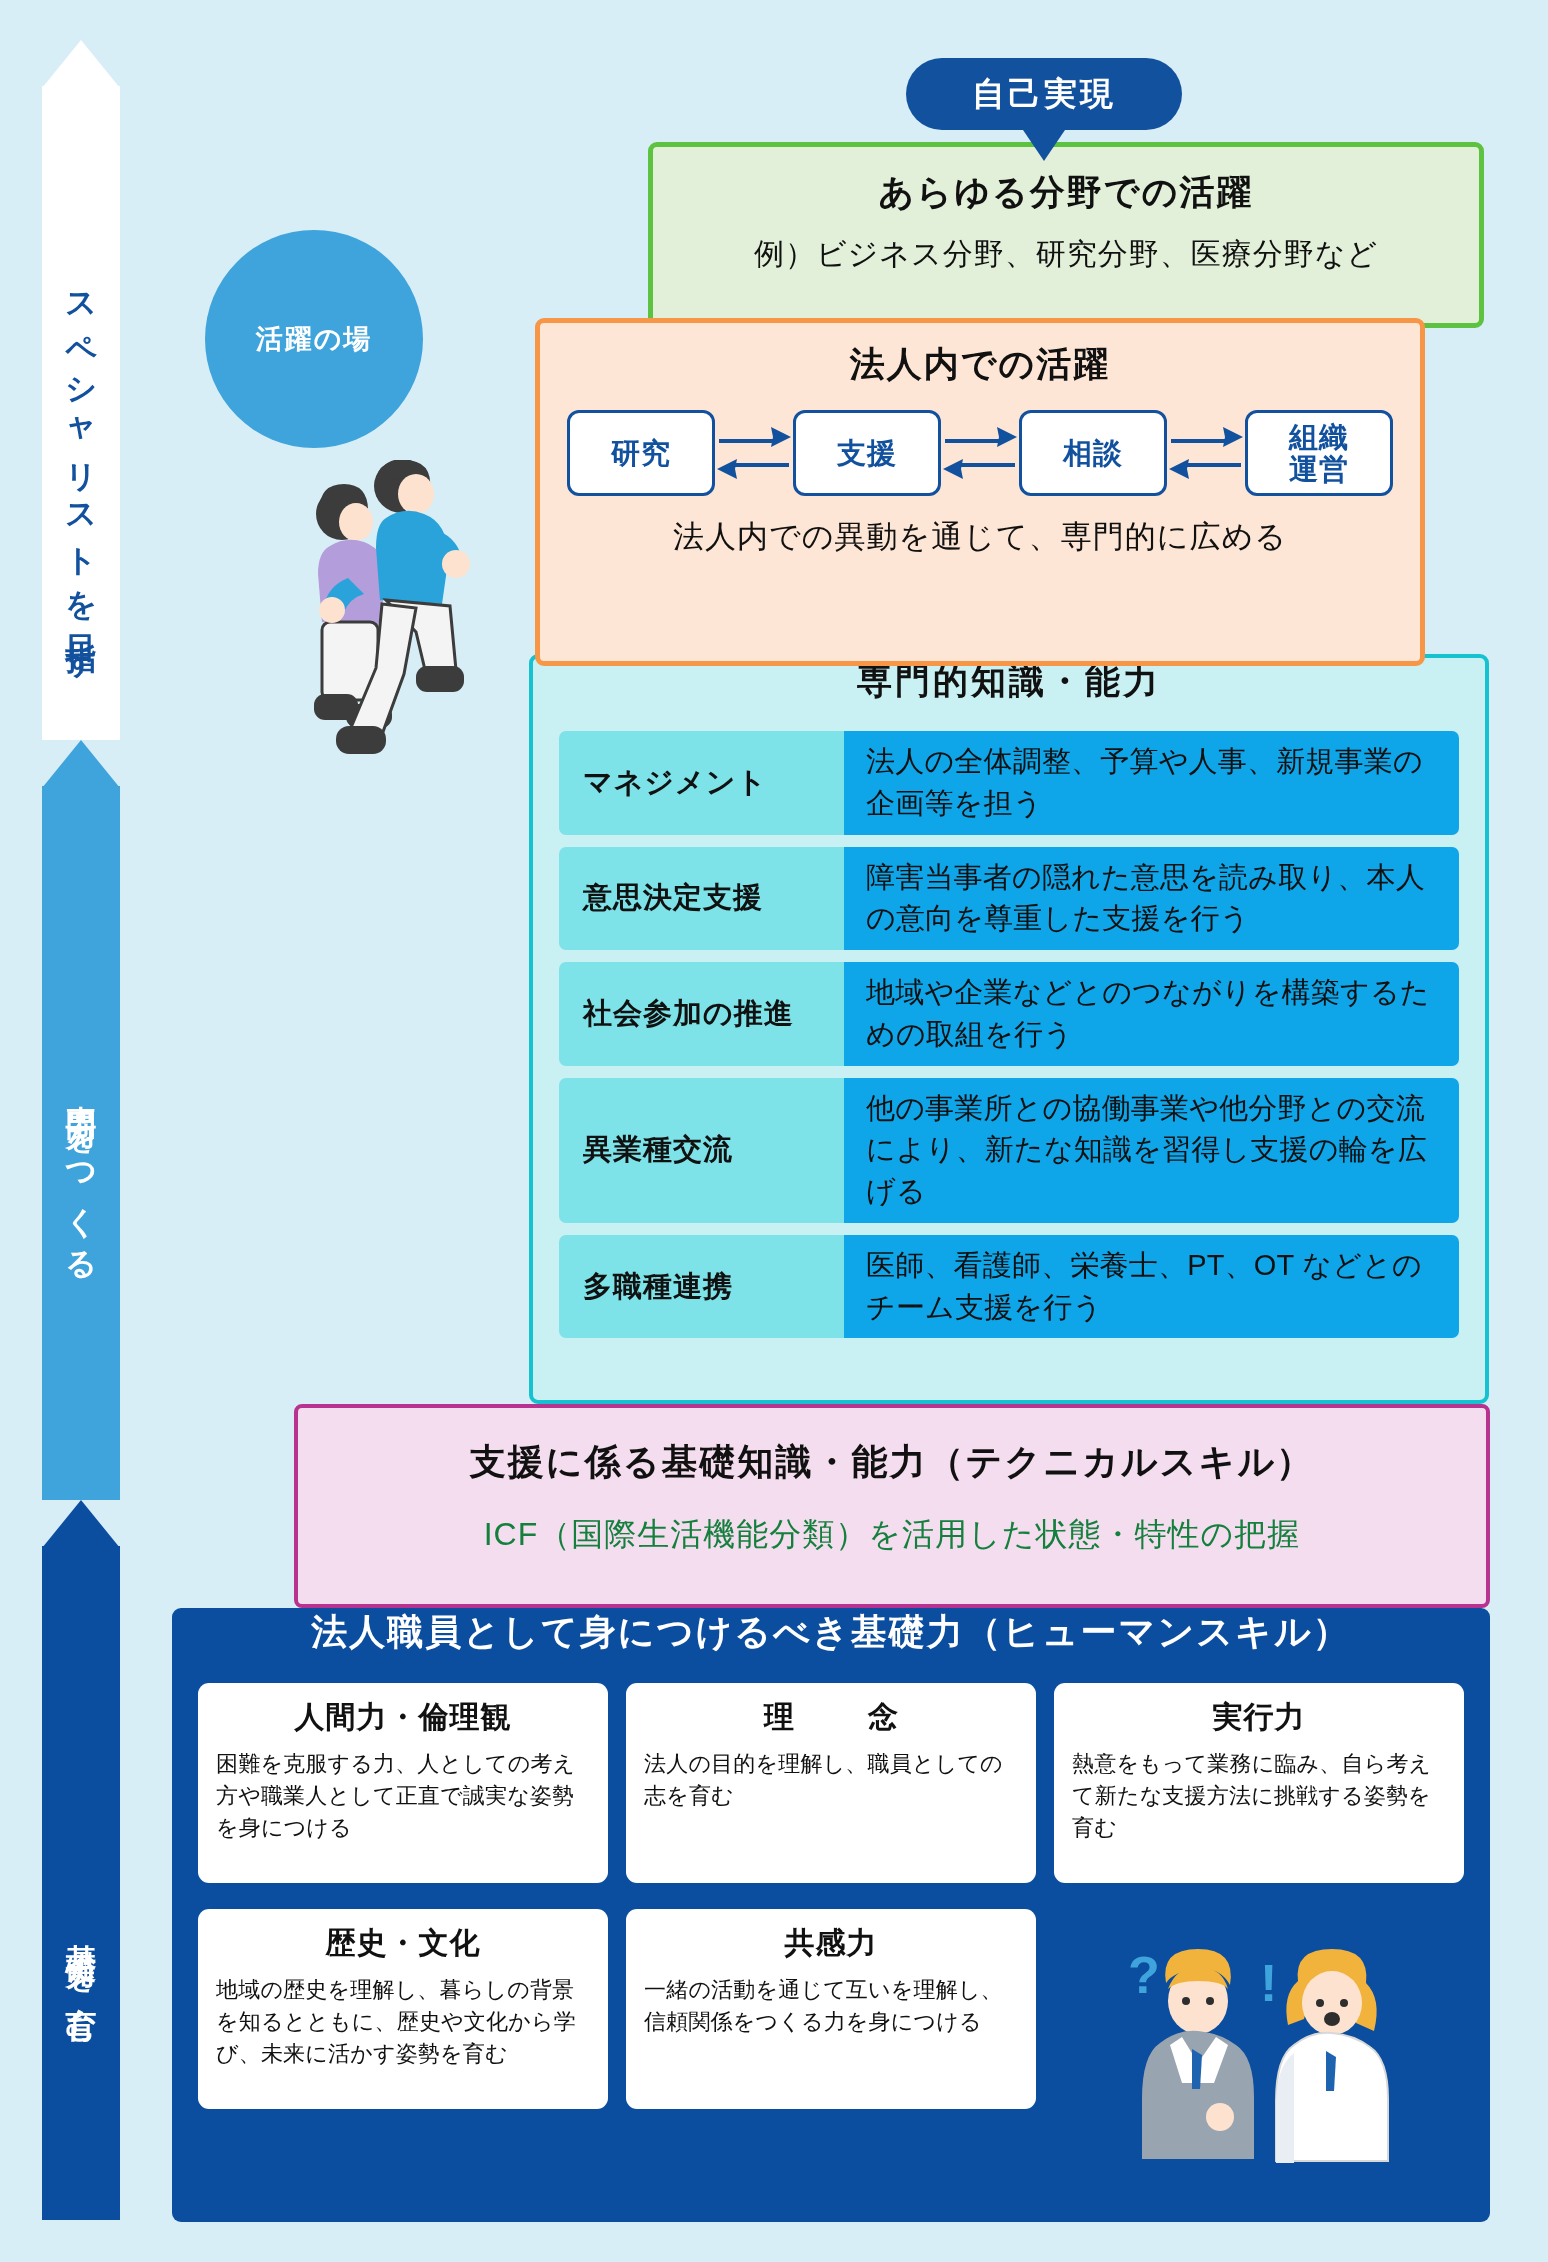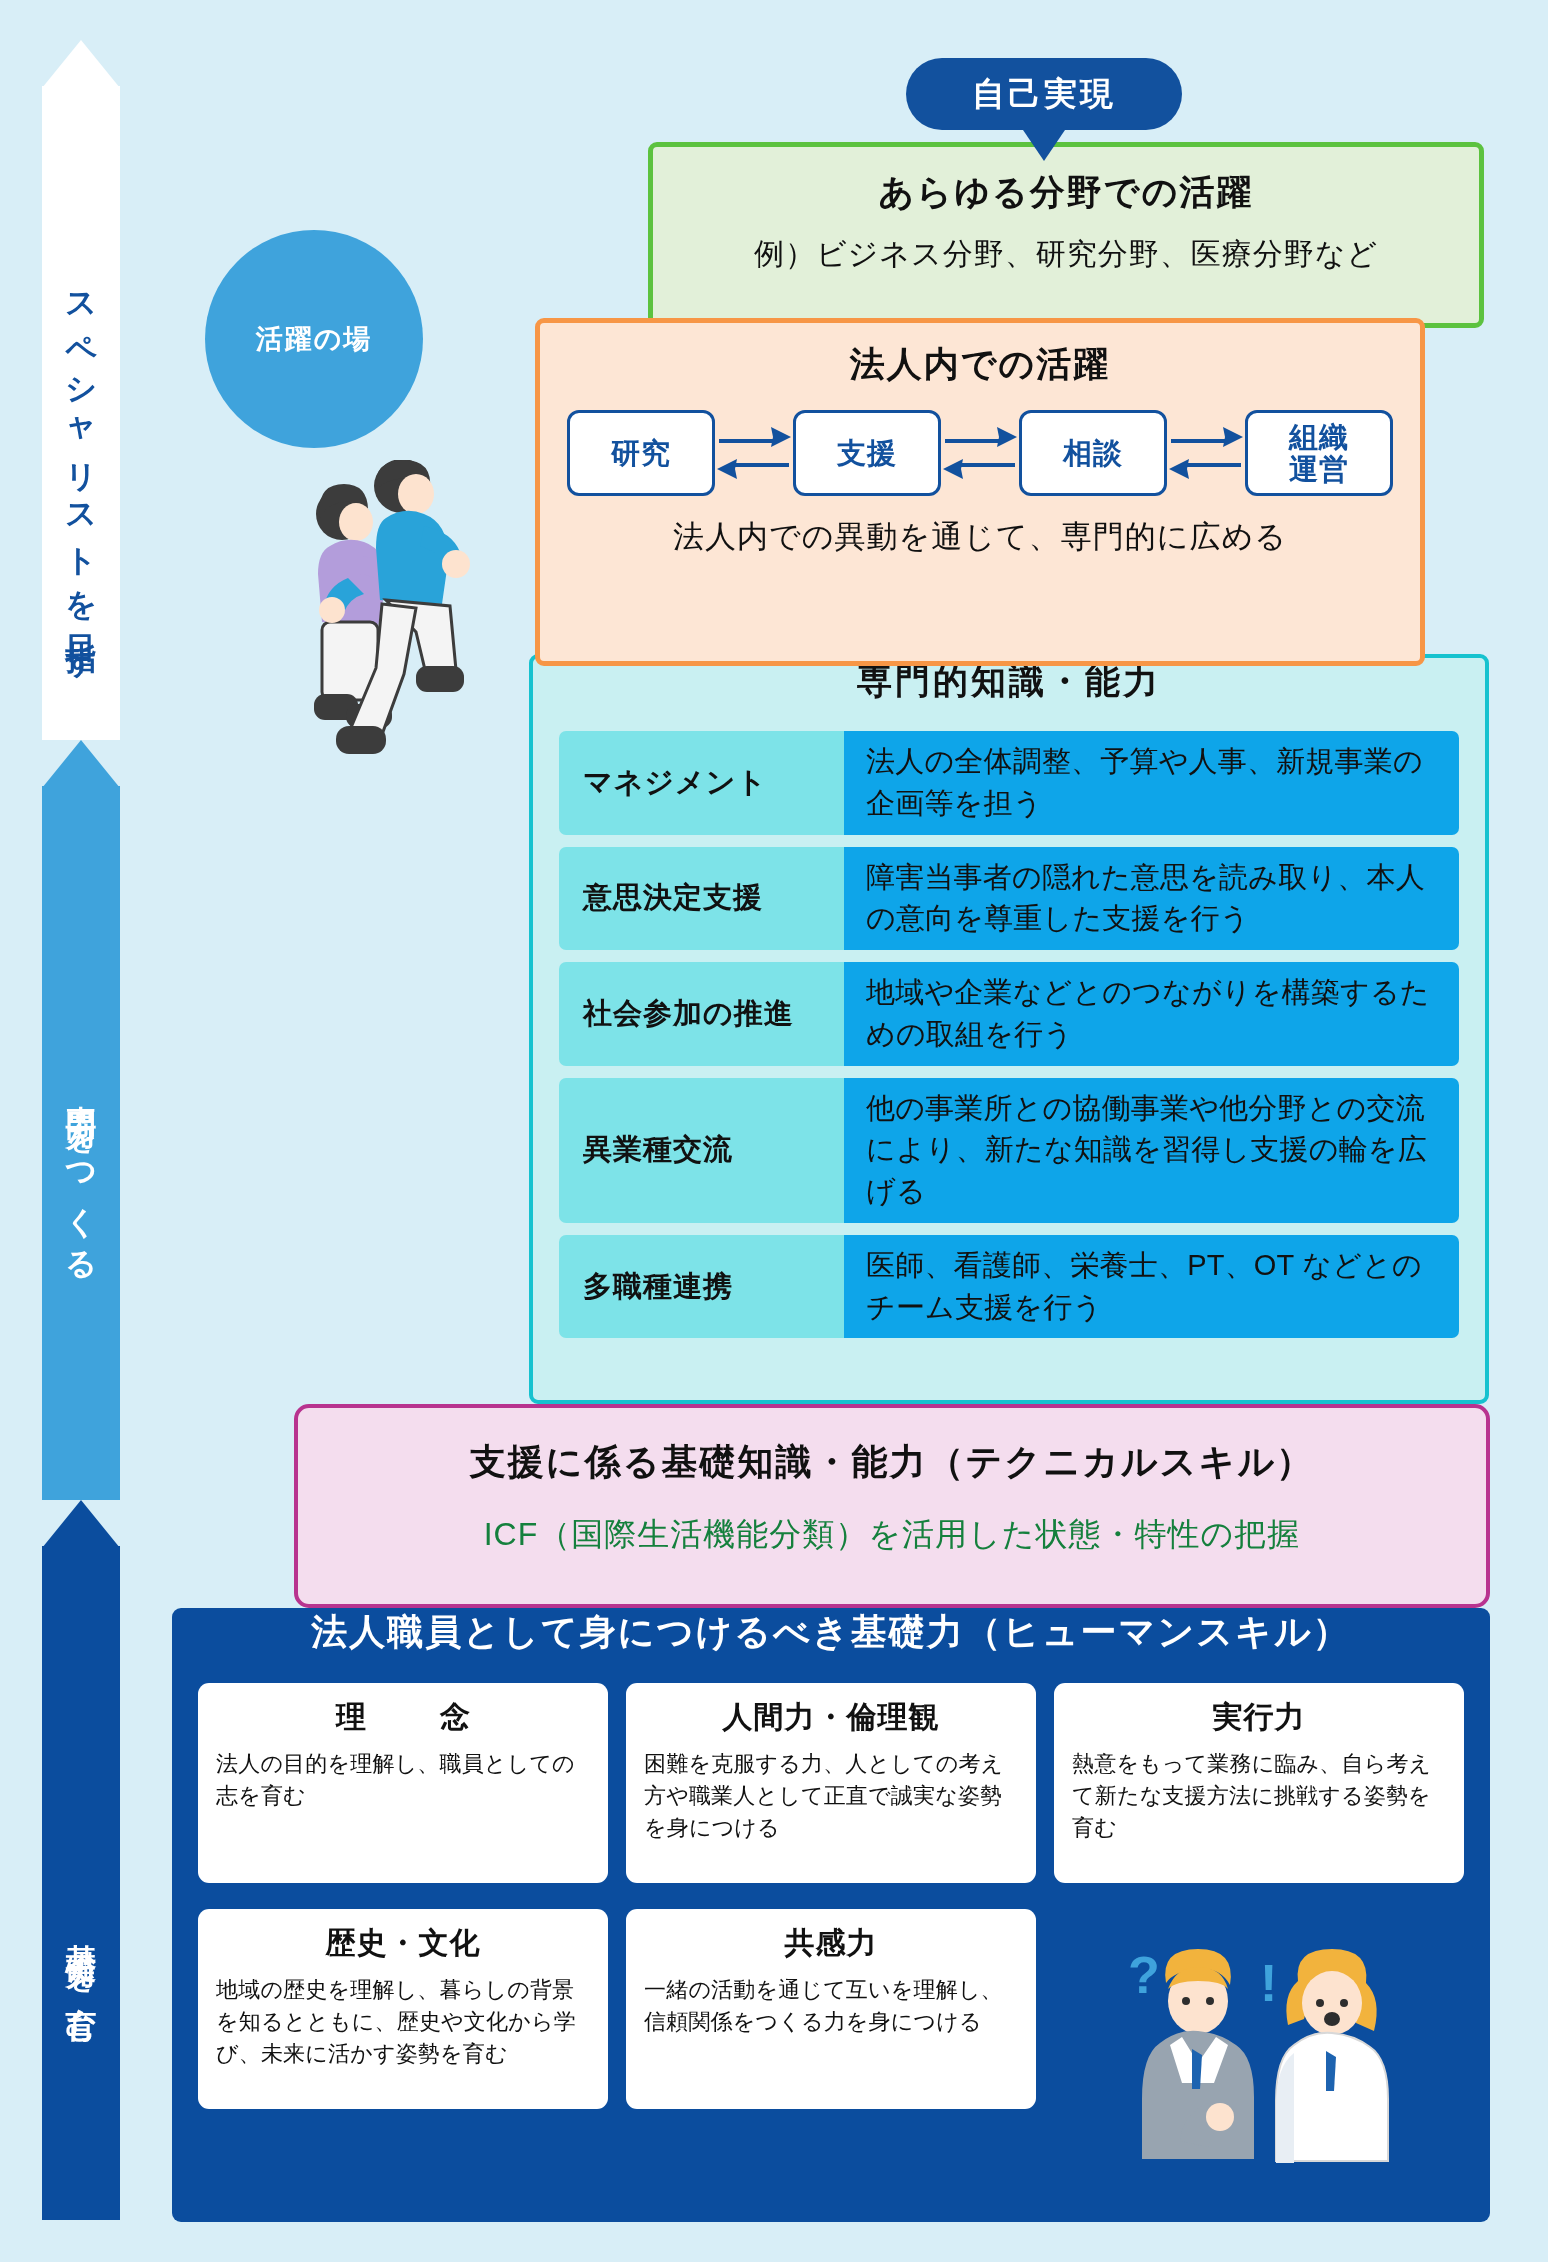--- a/index.html
+++ b/index.html
@@ -184,21 +184,21 @@
     letter-spacing: 0.2px;
   }
 
   
   #pink-box {
     position: absolute;
     left: 294px; top: 1404px;
     width: 1196px; height: 204px;
     background: #f4ddee;
     border: 4px solid #b8338f;
-    border-radius: 15px;
+    border-radius: 8px;
     text-align: center;
     padding-top: 30px;
     z-index: 3;
   }
   #pink-box .big { font-size: 36px; font-weight: bold; color: #111; letter-spacing: 2px; }
   #pink-box .sub { font-size: 32px; color: #15803d; margin-top: 26px; letter-spacing: 1px; }
 
   
   #navy-box {
     position: absolute;
@@ -359,26 +359,26 @@
   <div id="pink-box">
     <div class="big">支援に係る基礎知識・能力（テクニカルスキル）</div>
     <div class="sub">ICF（国際生活機能分類）を活用した状態・特性の把握</div>
   </div>
 
   <div id="navy-box">
     <div id="navy-title">法人職員として身につけるべき基礎力（ヒューマンスキル）</div>
 
     <div class="card-grid">
       <div class="card">
+        <div class="card-title">人間力・倫理観</div>
+        <div class="card-body">困難を克服する力、人としての考え方や職業人として正直で誠実な姿勢を身につける</div>
+      </div>
+      <div class="card">
         <div class="card-title spaced">理　念</div>
         <div class="card-body">法人の目的を理解し、職員としての志を育む</div>
-      </div>
-      <div class="card">
-        <div class="card-title">人間力・倫理観</div>
-        <div class="card-body">困難を克服する力、人としての考え方や職業人として正直で誠実な姿勢を身につける</div>
       </div>
       <div class="card">
         <div class="card-title">実行力</div>
         <div class="card-body">熱意をもって業務に臨み、自ら考えて新たな支援方法に挑戦する姿勢を育む</div>
       </div>
     </div>
 
     <div class="card-grid">
       <div class="card">
         <div class="card-title">歴史・文化</div>

